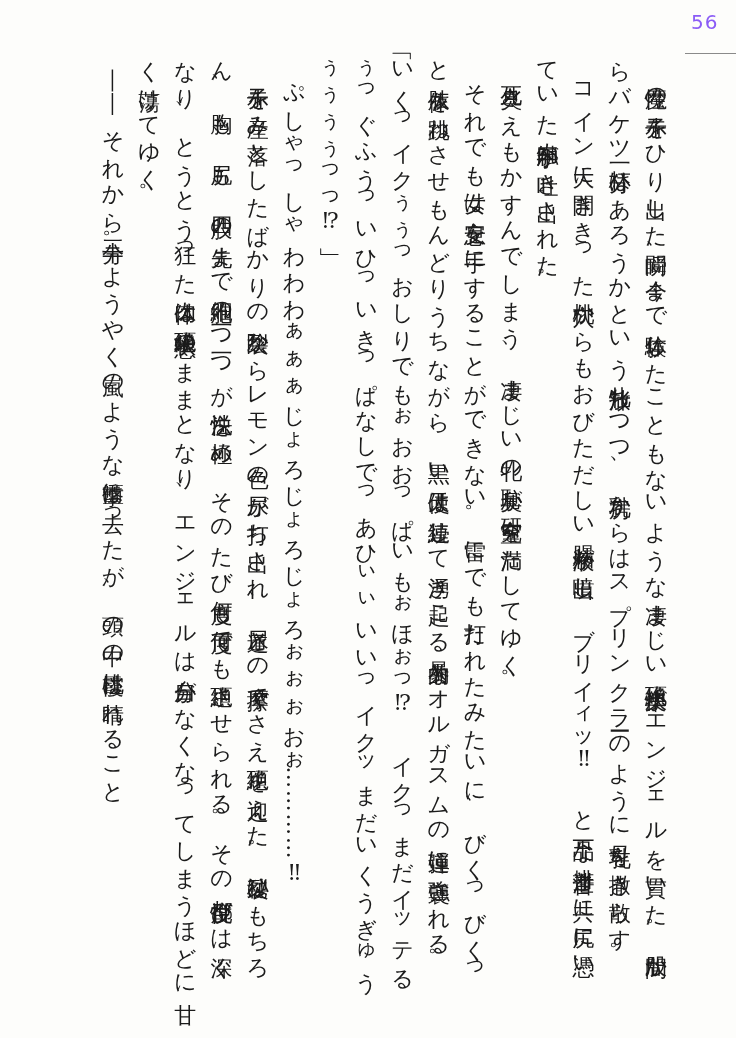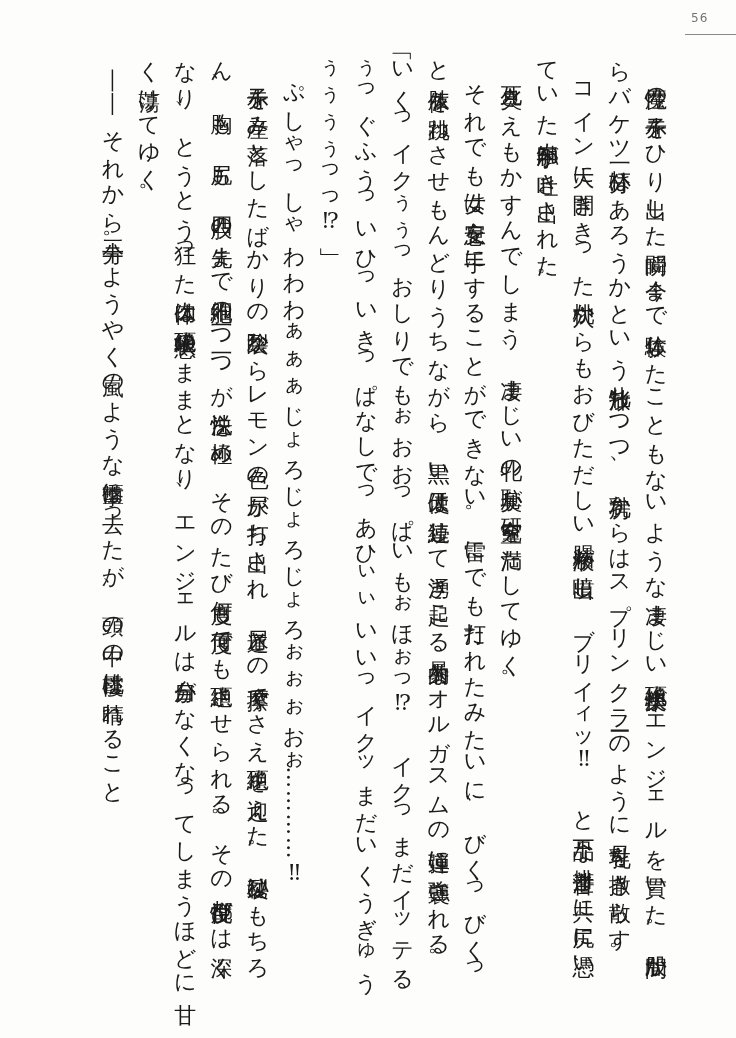--- a/index.html
+++ b/index.html
@@ -14,26 +14,26 @@
     background: #fdfdfb;
     overflow: hidden;
     font-family: "DejaVu Serif", "Liberation Serif", serif;
   }
   .pagenum-wrap {
     position: absolute;
     top: 12px;
     right: 0;
     width: 45px;
     padding-left: 6px;
-    padding-bottom: 10px;
+    padding-bottom: 21px;
     border-bottom: 1px solid #8a8a8a;
     font-family: "DejaVu Sans", "Liberation Sans", sans-serif;
-    font-size: 12px;
+    font-size: 20px;
     letter-spacing: 1px;
-    color: #737373;
+    color: #8b5cf6;
     line-height: 1;
   }
   .text-block {
     position: absolute;
     top: 46px;
     right: 62px;
     width: 660px;
     height: 948px;
     writing-mode: vertical-rl;
     text-orientation: mixed;

